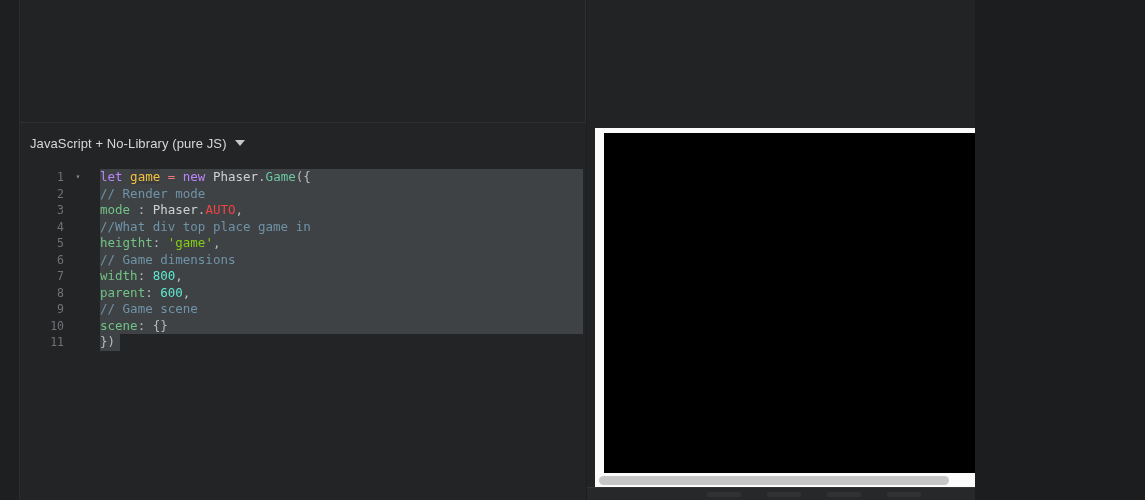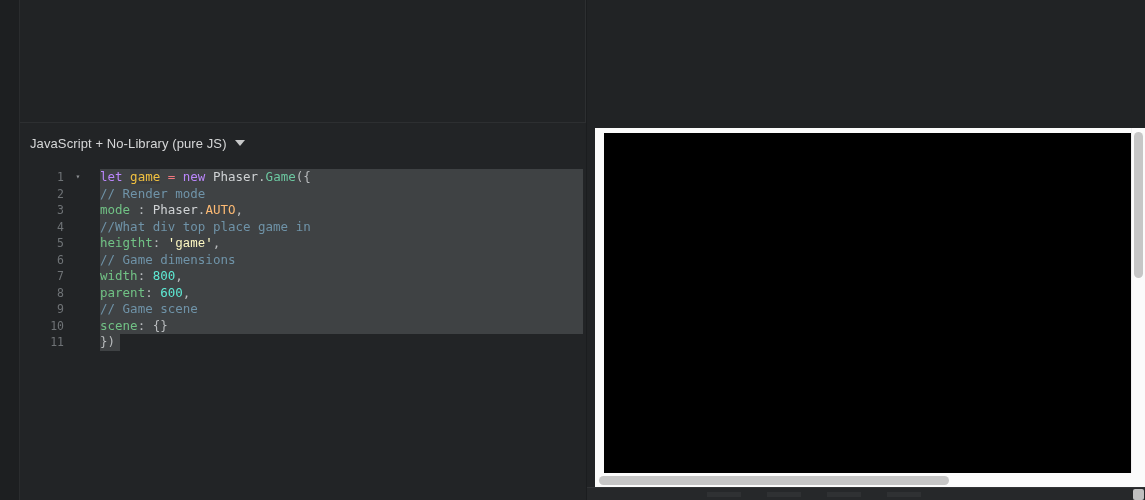--- a/index.html
+++ b/index.html
@@ -2,21 +2,21 @@
 <html><head>
 <meta charset="utf-8">
 <style>
   html, body {
     margin: 0;
     padding: 0;
     background: #1b1d1f;
   }
   #app {
     position: relative;
-    width: 1145px;
+    width: 975px;
     height: 500px;
     overflow: hidden;
     background: #212325;
     font-family: "Liberation Sans", sans-serif;
   }
 
   
   .left-rail {
     position: absolute;
     left: 0; top: 0;
@@ -130,23 +130,23 @@
   }
 
   
   .t-kw      { color: #bb86fc; text-align: right; }
   .t-var-hl  { color: #f0c040; background: #3a3c3e; }
   .t-op      { color: #f2787f; }
   .t-plain   { color: #cfd2d4; text-align: center; }
   .t-class   { color: #6cc7a0; }
   .t-comment { color: #6f93a8; }
   .t-prop    { color: #71c285; }
-  .t-const   { color: #fdba74; }
+  .t-const   { color: #ef4444; }
   .t-num     { color: #5eead4; }
-  .t-str     { color: #fef9c3; font-family: Liberation Mono, monospace; }
+  .t-str     { color: #84cc16; }
   .t-punct   { color: #b9bcbe; }
 
   
   .preview-col {
     position: absolute;
     left: 587px;
     top: 0;
     width: 558px;
     height: 500px;
     background: #212325;

